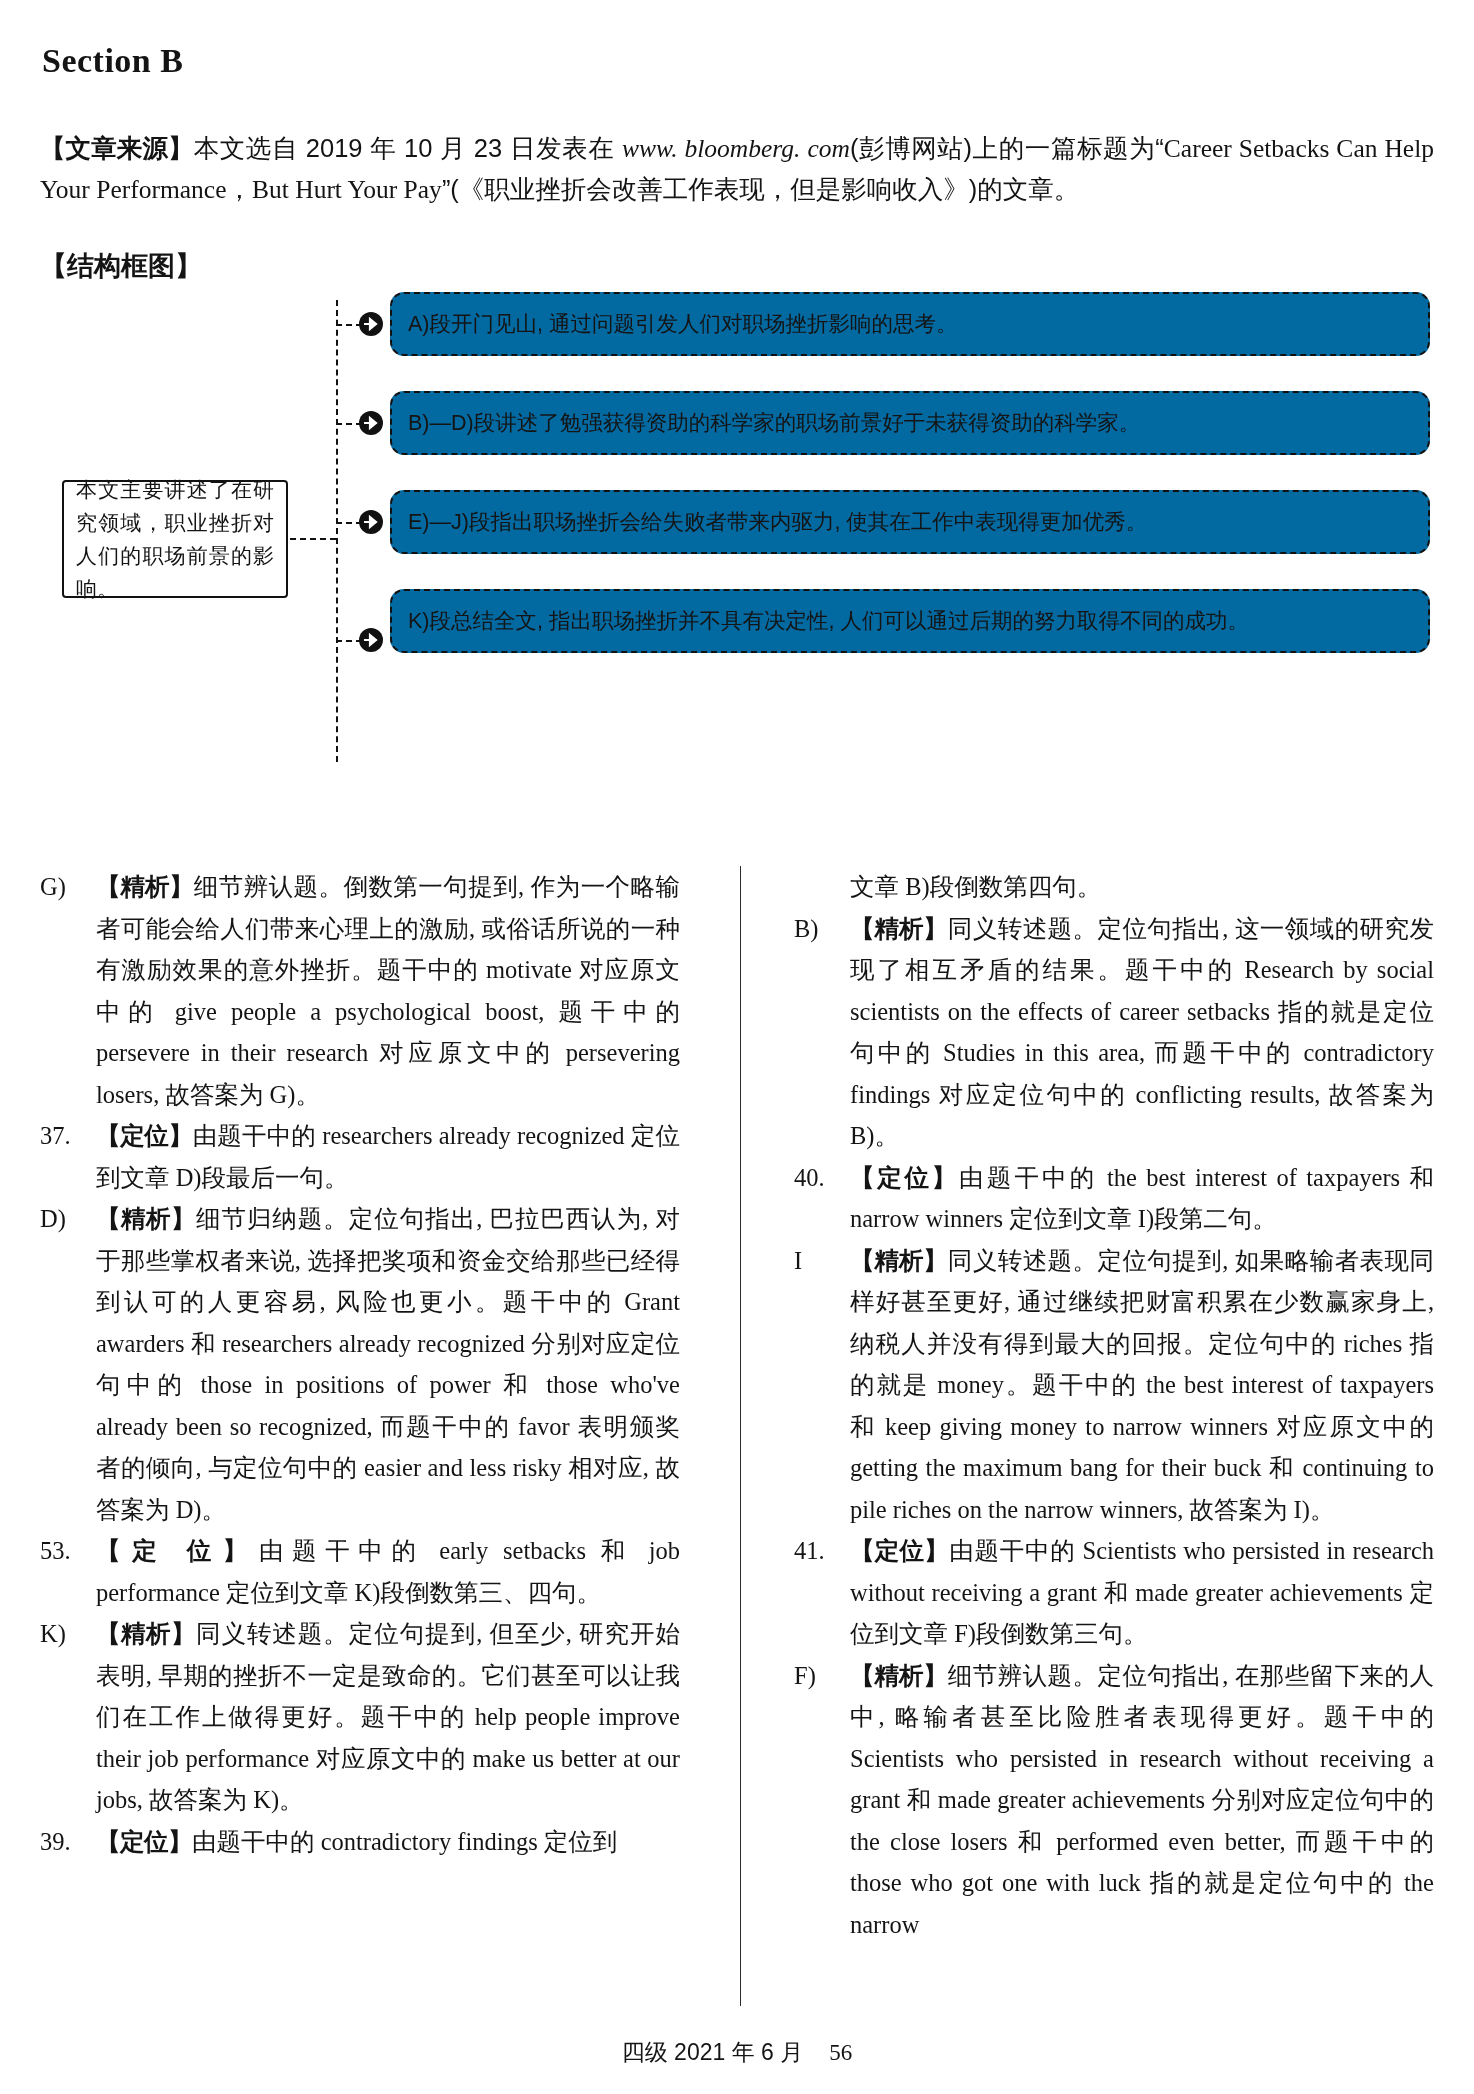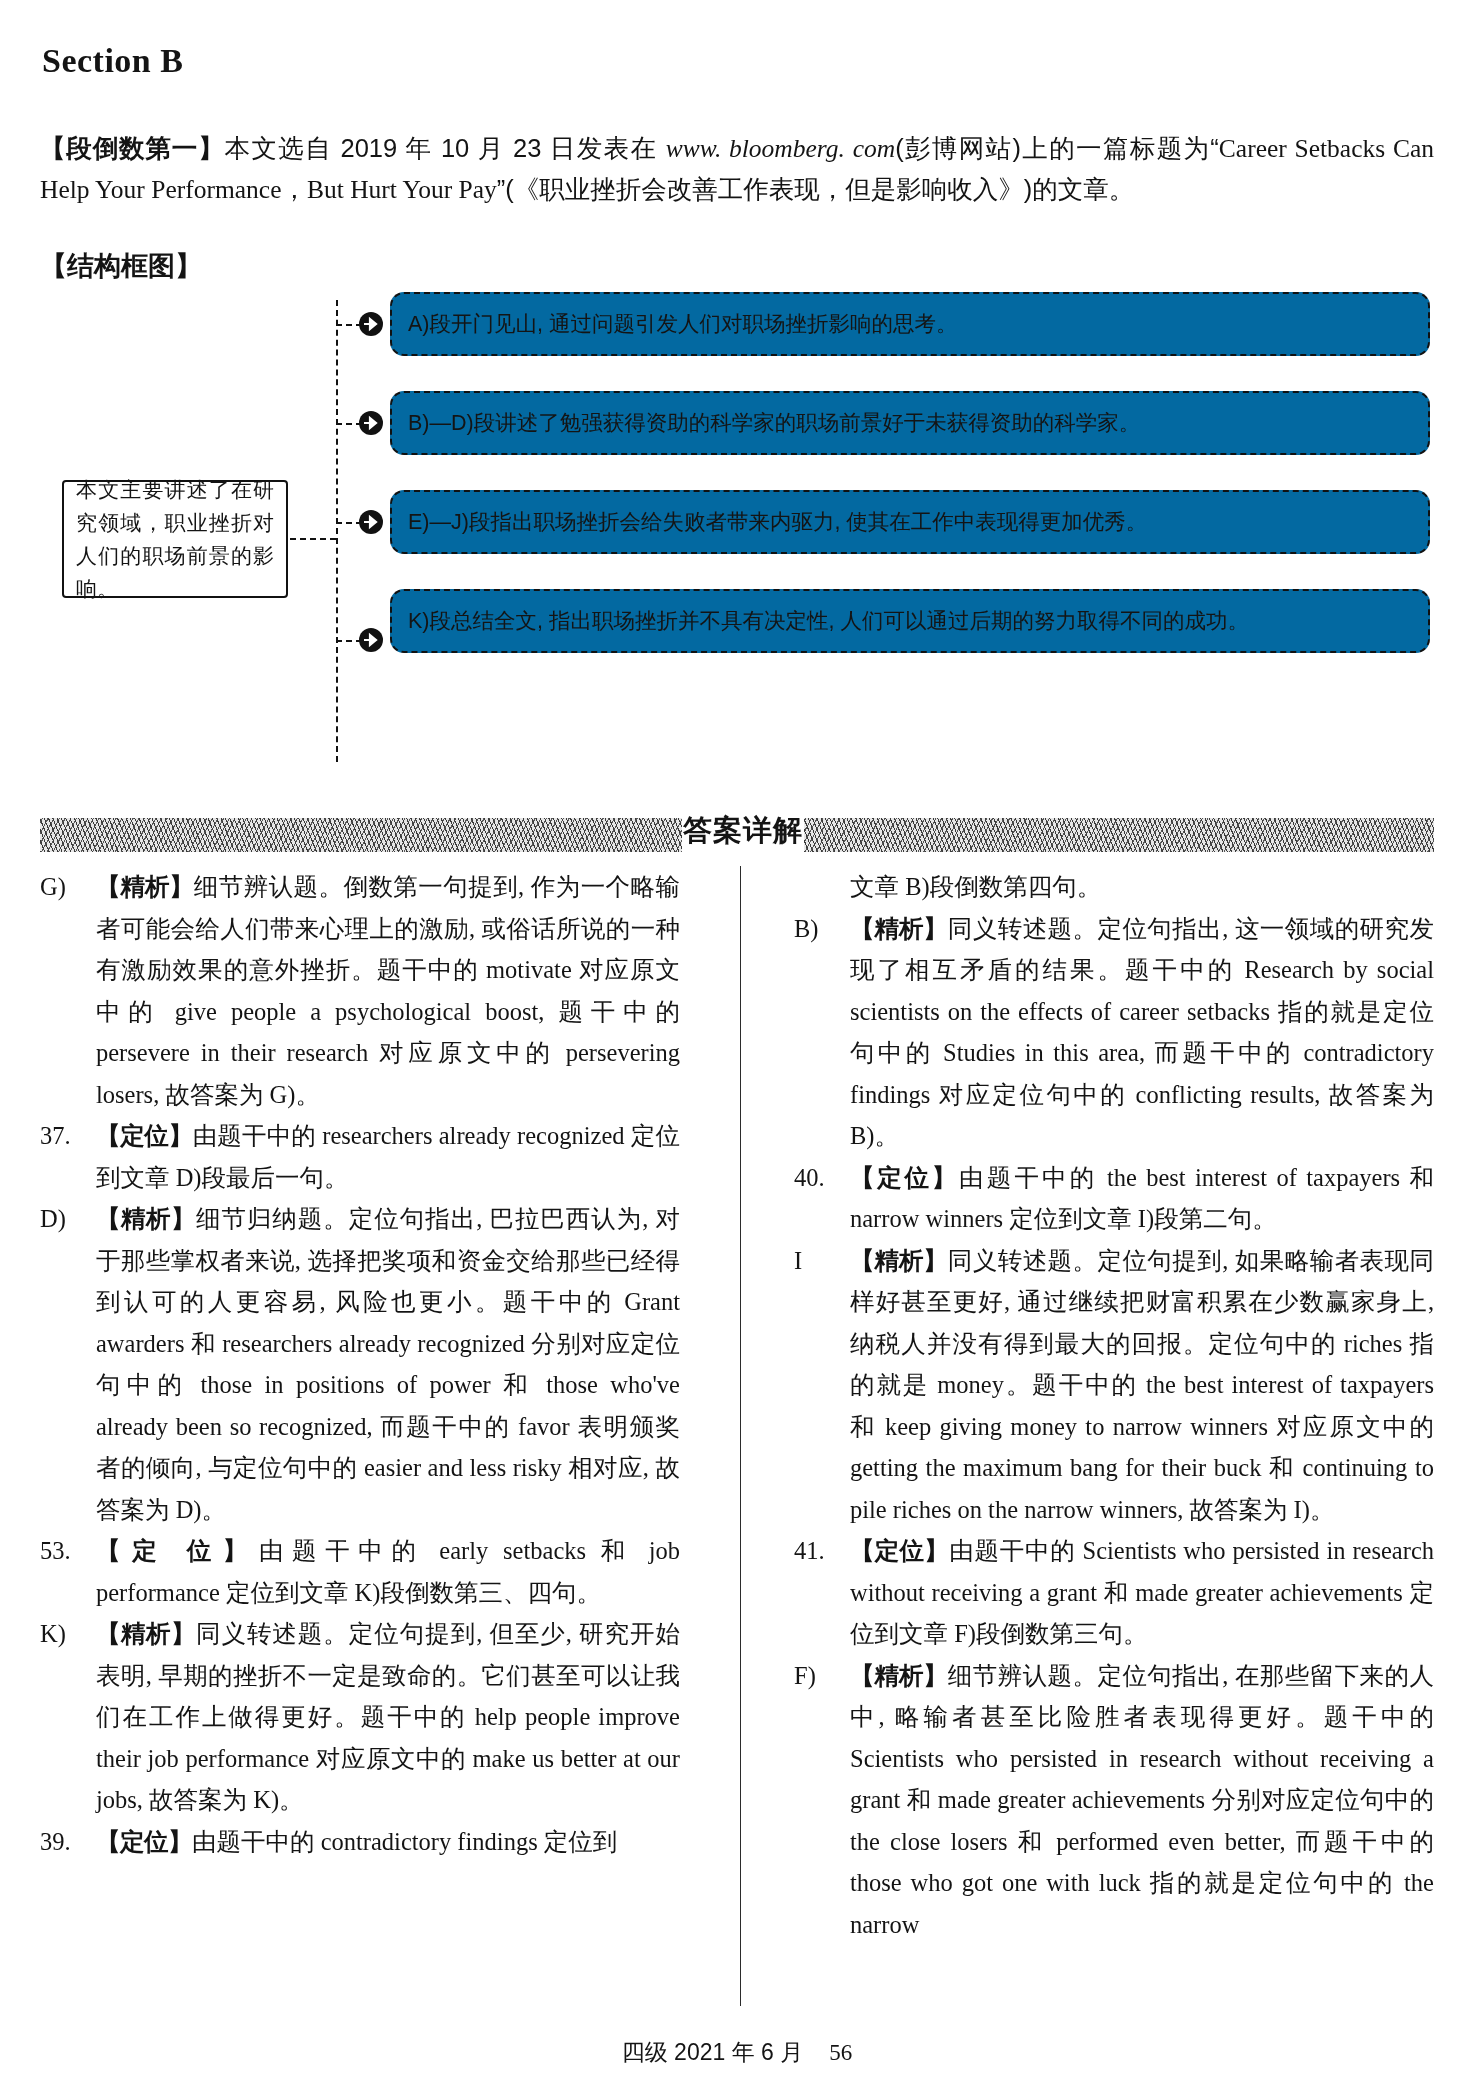--- a/index.html
+++ b/index.html
@@ -233,21 +233,21 @@
   .footer .pg { margin-left: 26px; font-family: "Liberation Serif","DejaVu Serif",serif; }
 </style>
 </head>
 <body>
 
 <div class="page">
 
   <div class="section-title">Section B</div>
 
   <div class="source-block">
-    <span class="label-bracket">【段倒数第一】</span><span class="cn">本文选自 2019 年 10 月 23 日发表在 </span><span class="it">www. bloomberg. com</span><span class="cn">(彭博网站)上的一篇标题为“</span><span>Career Setbacks Can Help Your Performance，But Hurt Your Pay</span><span class="cn">”(《职业挫折会改善工作表现，但是影响收入》)的文章。</span>
+    <span class="label-bracket">【文章来源】</span><span class="cn">本文选自 2019 年 10 月 23 日发表在 </span><span class="it">www. bloomberg. com</span><span class="cn">(彭博网站)上的一篇标题为“</span><span>Career Setbacks Can Help Your Performance，But Hurt Your Pay</span><span class="cn">”(《职业挫折会改善工作表现，但是影响收入》)的文章。</span>
   </div>
 
   <div class="struct-label">【结构框图】</div>
 
   <div class="diagram">
 
     <div class="summary-box">
       <span class="txt">本文主要讲述了在研究领域，职业挫折对人们的职场前景的影响。</span>
     </div>
 
@@ -283,25 +283,20 @@
       <span>B)—D)段讲述了勉强获得资助的科学家的职场前景好于未获得资助的科学家。</span>
     </div>
     <div class="node" style="top:228px;">
       <span>E)—J)段指出职场挫折会给失败者带来内驱力, 使其在工作中表现得更加优秀。</span>
     </div>
     <div class="node" style="top:327px;">
       <span>K)段总结全文, 指出职场挫折并不具有决定性, 人们可以通过后期的努力取得不同的成功。</span>
     </div>
   </div>
 
-  <div class="banner">
-    <div class="hatch left"></div>
-    <div class="hatch right"></div>
-    <div class="banner-title">答案详解</div>
-  </div>
 
   <div class="columns">
     <div class="col-divider"></div>
 
     <div class="col left" id="col-left">
         <div class="item">
           <span class="marker letter">G)</span>
           <span class="body"><span class="tag">【精析】</span><span>细节辨认题。倒数第一句提到, 作为一个略输者可能会给人们带来心理上的激励, 或俗话所说的一种有激励效果的意外挫折。题干中的 motivate 对应原文中的 give people a psychological boost, 题干中的 persevere in their research 对应原文中的 persevering losers, 故答案为 G)。</span></span>
         </div>
         <div class="item">

